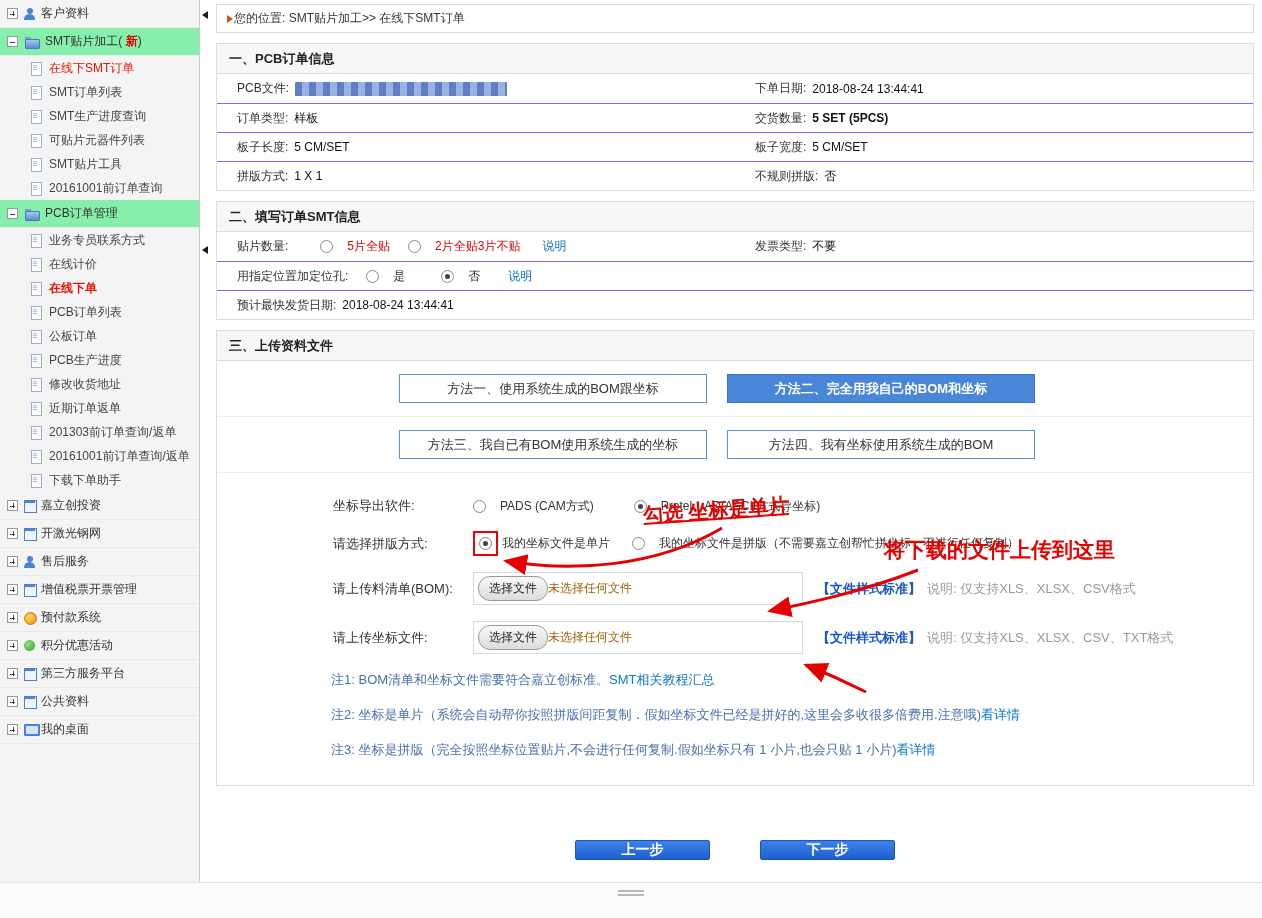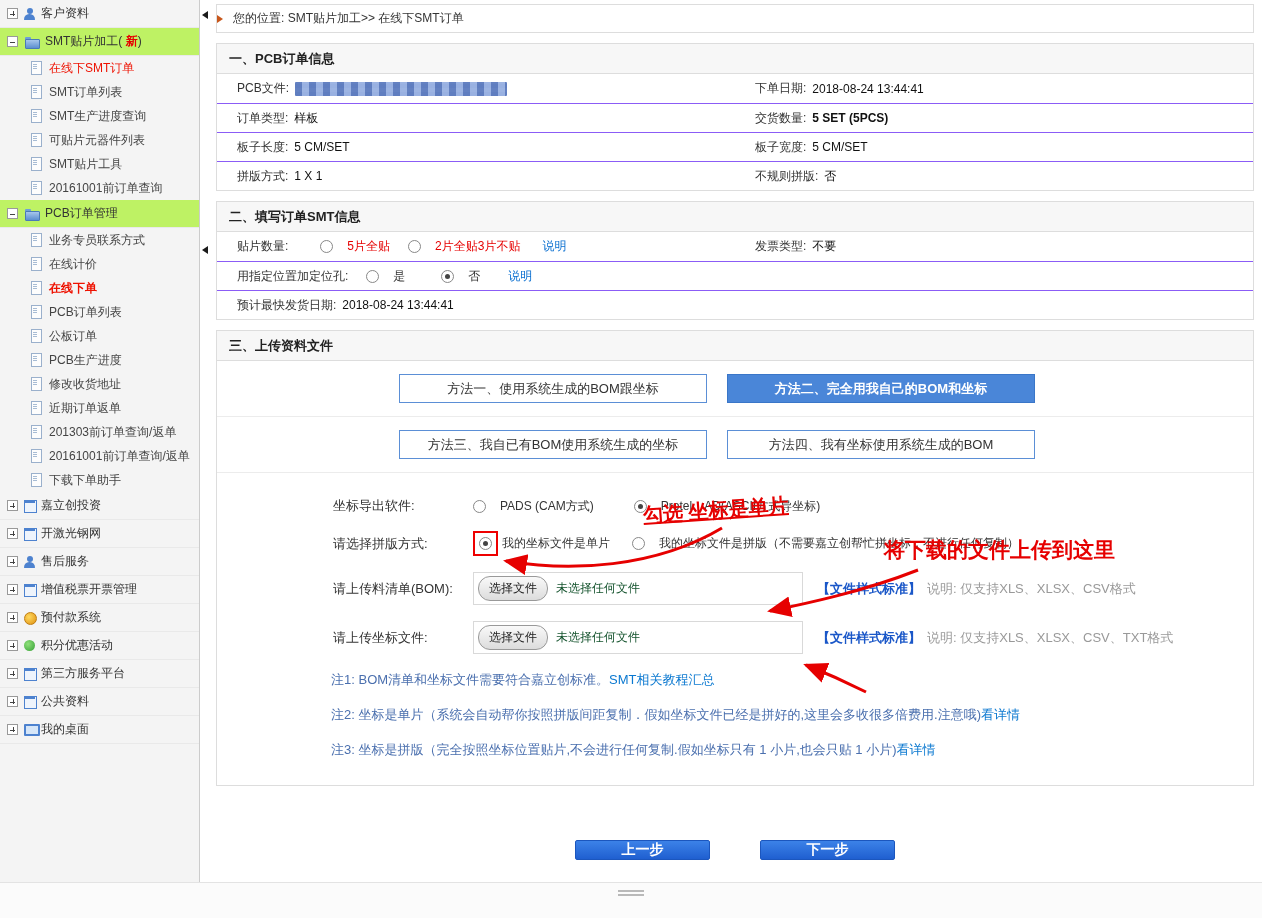--- a/index.html
+++ b/index.html
@@ -7,24 +7,24 @@
   body {
     font-family: "Liberation Sans", "DejaVu Sans", sans-serif;
     font-size: 12px; color:#333; background:#fff;
     position: relative; overflow: hidden;
   }
   
   .sidebar { position:absolute; left:0; top:0; width:200px; height:882px;
     background:#f4f4f4; border-right:1px solid #ccc; overflow:hidden; }
   .side-sec { display:flex; align-items:center; gap:5px; height:28px; padding-left:7px;
     border-bottom:1px solid #e9e9e9; cursor:pointer; background:#f4f4f4; }
-  .side-sec.expanded { background:#bef264;gap:7px; }
+  .side-sec.expanded { background:#86efac;gap:7px; }
   .s-label { color:#333; white-space:nowrap; }
   .badge-red { color:#e60000; font-weight:bold; }
-  .sub-item { display:flex; align-items:flex-start; gap:6px; padding:5px 4px 5px 30px;
+  .sub-item { display:flex; align-items:flex-end; gap:6px; padding:5px 4px 5px 30px;
     cursor:pointer; line-height:14px; }
   .sub-label { color:#444; word-break:break-all; }
   .sub-item.active .sub-label { color:#ee1100; }
   .sub-item.active.bold .sub-label { font-weight:bold; }
   
   .exp { width:11px; height:11px; flex:0 0 11px; border:1px solid #999; background:#fff; position:relative; }
   .exp::before { content:""; position:absolute; left:2px; top:4.5px; width:5px; height:1px; background:#444; }
   .exp.plus::after { content:""; position:absolute; left:4.5px; top:2px; width:1px; height:5px; background:#444; }
   
   .icn { position:relative; display:inline-block; width:13px; height:13px; flex:0 0 13px; }
@@ -38,21 +38,21 @@
     background:radial-gradient(circle at 4px 4px,#ffd95e,#e09112); border:1px solid #c07d10; }
   .icn-ball::before { content:""; position:absolute; left:0.5px; top:0.5px; width:11px; height:11px; border-radius:50%;
     background:radial-gradient(circle at 4px 4px,#8fe07a,#35a035); }
   .icn-window::before { content:""; position:absolute; left:0.5px; top:0.5px; width:11px; height:11px; background:#eef4fc; border:1px solid #4d82cf; }
   .icn-window::after  { content:""; position:absolute; left:0.5px; top:0.5px; width:11px; height:3.5px; background:#4d82cf; }
   .icn-monitor::before { content:""; position:absolute; left:0.5px; top:1px; width:12px; height:8px; border:2px solid #4d82cf; background:#d6e6f8; border-radius:1px; }
   .icn-monitor::after  { content:""; position:absolute; left:3.5px; bottom:0; width:6px; height:2px; background:#4d82cf; }
   
   .main { position:absolute; left:201px; top:0; width:1061px; height:882px; background:#fff;
     padding:4px 8px 0 15px; overflow:hidden; }
-  .breadcrumb { border:1px solid #ddd; height:29px; display:flex; align-items:center; gap:10px; }
+  .breadcrumb { border:1px solid #ddd; height:29px; display:flex; align-items:center; gap:1px; padding-left:10px; }
   .bc-arrow { width:0; height:0; border-top:4px solid transparent; border-bottom:4px solid transparent; border-left:6px solid #c8571b; }
   .section { border:1px solid #ddd; margin-top:10px; background:#fff; }
   .section-title { background:#f7f7f7; border-bottom:1px solid #ddd; height:30px; line-height:30px;
     padding-left:12px; font-weight:bold; font-size:13px; color:#222; }
   .info-row { display:flex; min-height:29px; align-items:center; }
   .info-row + .info-row { border-top:1px solid #8b5cf6; }
   .cell { width:50%; display:flex; align-items:center; gap:6px; padding:0 8px 0 20px; flex-wrap:nowrap; }
   .cell.full { width:100%; }
   .lbl { color:#333; }
   .val { color:#111; }
@@ -75,21 +75,21 @@
   .method.selected { background:#4a86d8; border-color:#3a76c8; color:#fff; font-weight:bold; }
   .upload-form { padding:24px 0 26px 0; }
   .form-row { display:flex; align-items:center; }
   .form-row + .form-row { margin-top:16px; }
   .form-label { margin-left:116px; flex:0 0 140px; color:#333; font-size:13px; }
   .red-outline { display:inline-flex; align-items:center; justify-content:center; width:25px; height:25px;
     border:2px solid #ee0000; margin-right:4px; }
   .file-box { display:inline-flex; align-items:center; border:1px solid #d9d9d9; background:#fff; padding:3px 4px; width:330px; }
   .file-btn { border:1px solid #999; background:linear-gradient(#f9f9f9,#dcdcdc); border-radius:12px;
     padding:3px 10px; font-size:12px; font-family:inherit; cursor:pointer; color:#222; }
-  .file-status { margin-left:8px; color:#14532d; }
+  .file-status { color:#a16207; }
   .standard-link { color:#1a57c8; font-weight:bold; margin-left:14px; font-size:13px; cursor:pointer; }
   .gray-note { color:#999; margin-left:6px; font-size:13px; }
   .note-line { margin:17px 0 0 114px; color:#4a6fae; font-size:13px; }
   .note-line .note-link { color:#0a78d0; cursor:pointer; }
   
   .nav-row { display:flex; justify-content:center; gap:50px; margin-top:54px; }
   .nav-btn { width:135px; height:20px; background:linear-gradient(#3c82e8,#1f5fd0); border:1px solid #1b56be;
     border-radius:2px; color:#fff; font-weight:bold; font-size:14px; font-family:inherit; cursor:pointer; }
   .footer { position:absolute; left:0; bottom:0; width:1262px; height:36px; background:#fbfbfb;
     border-top:1px solid #e3e3e3; z-index:40; }

